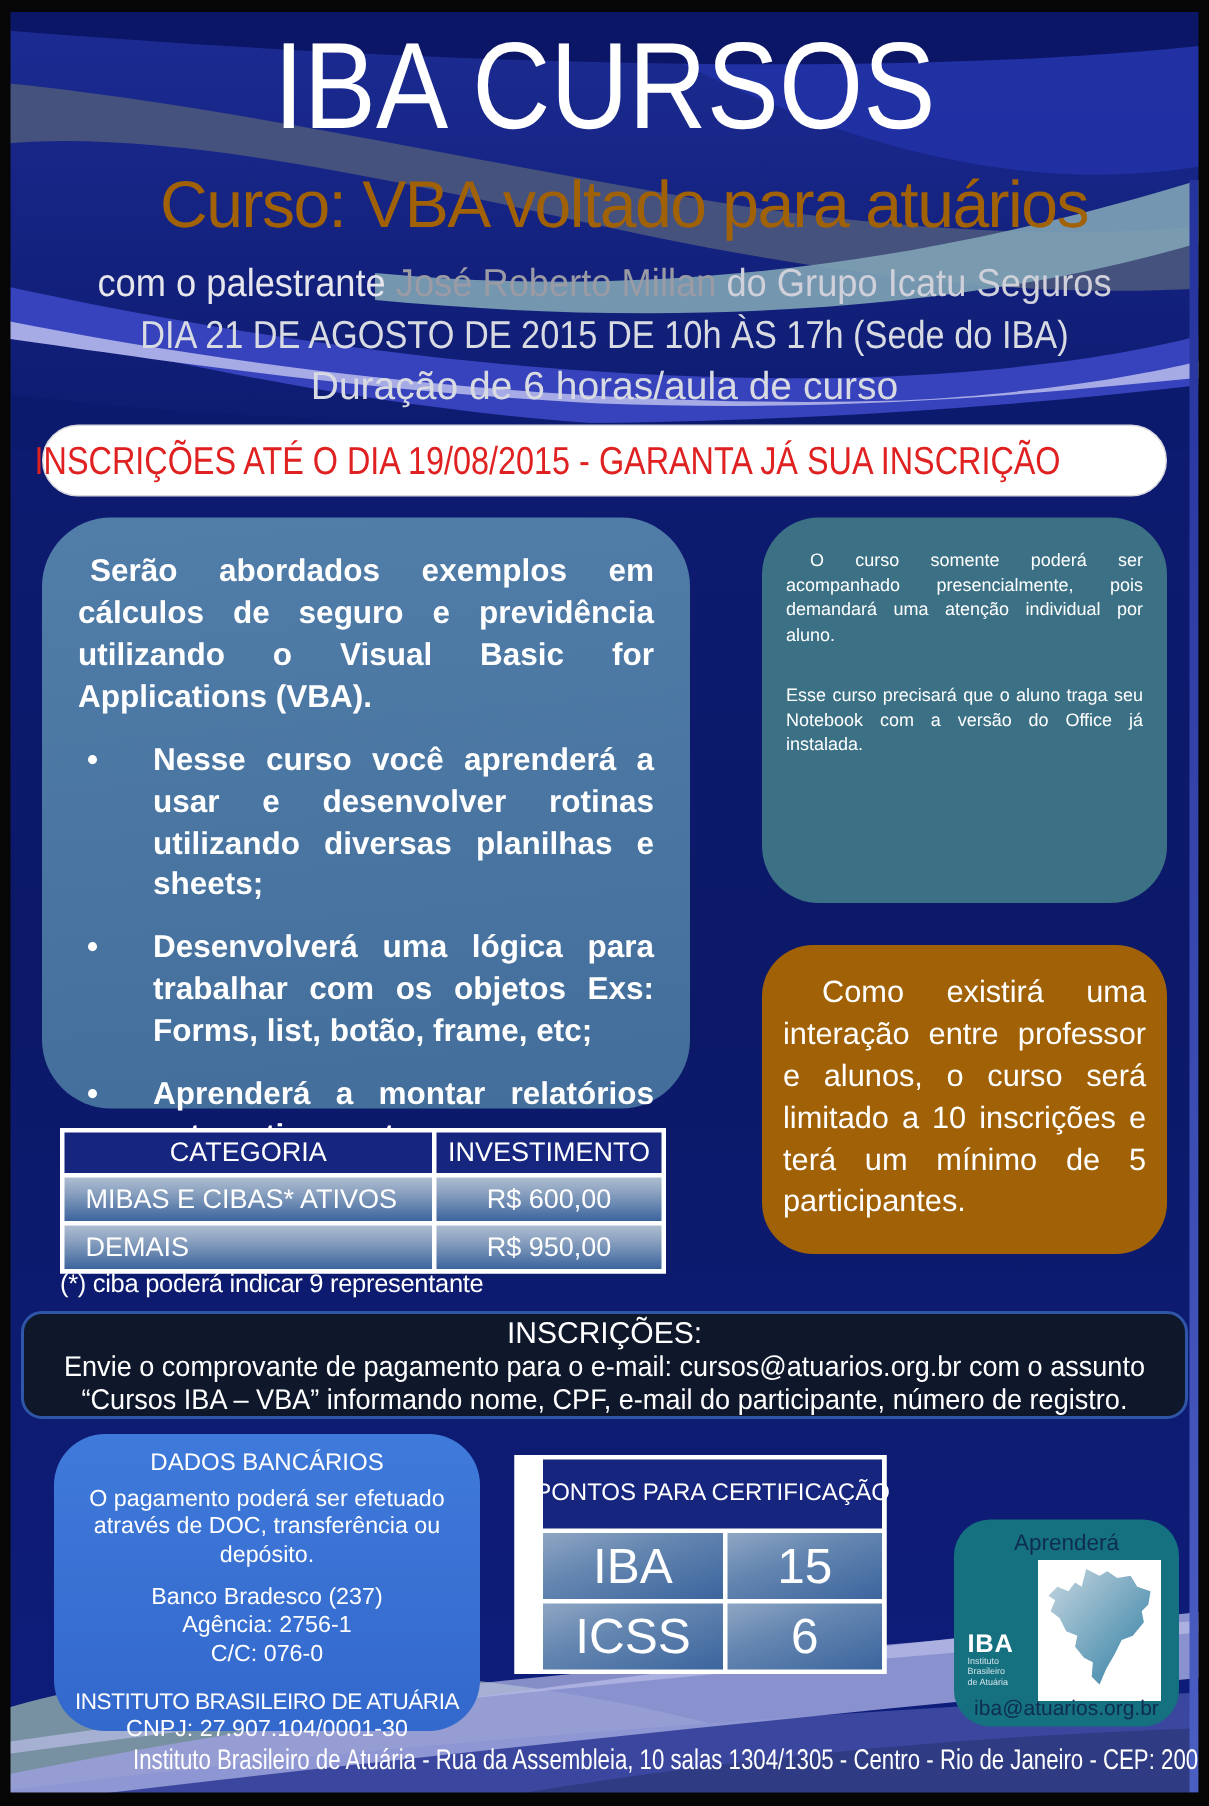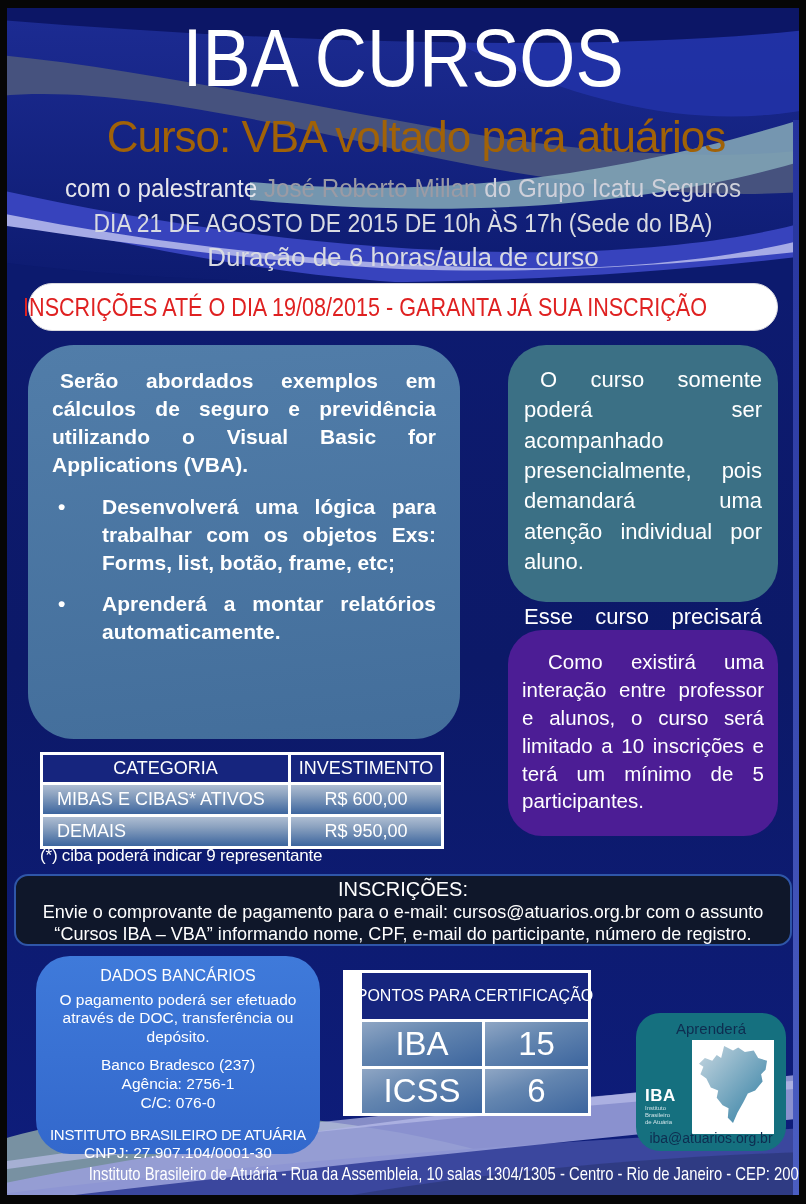--- a/index.html
+++ b/index.html
@@ -38,25 +38,25 @@
   .desc-box{left:28px;top:345px;width:432px;height:394px;border-radius:46px;
     background:linear-gradient(175deg,#517da9 0%,#436e9b 100%);
     padding:22px 24px;box-sizing:border-box;font-size:21px;line-height:1.33;z-index:5;font-weight:bold;}
   .desc-intro{margin:0 0 14px 0;text-align:justify;text-indent:8px;}
   .bullet{display:flex;margin-top:14px;}
   .bullet .dot{flex:0 0 44px;padding-left:6px;}
   .bullet .dot::before{content:"\2022";}
   .bullet .bt{flex:1;text-align:justify;}
   
   .attend-box{left:508px;top:345px;width:270px;height:257px;border-radius:38px;background:#3b7085;
-    padding:20px 16px;box-sizing:border-box;font-size:22px;line-height:1.38;text-align:justify;z-index:5;}
+    padding:20px 16px;box-sizing:border-box;font-size:12px;line-height:1.38;text-align:justify;z-index:5;}
   .attend-box .p1{margin:0 0 24px 0;text-indent:16px;}
   .attend-box .p2{margin:0;}
   
-  .capacity-box{left:508px;top:630px;width:270px;height:206px;border-radius:34px;background:#4c1d95;
+  .capacity-box{left:508px;top:630px;width:270px;height:206px;border-radius:34px;background:#a16207;
     padding:18px 14px;box-sizing:border-box;font-size:20.5px;line-height:1.36;text-align:justify;
     text-indent:26px;z-index:5;}
   
   .pricing-table{left:40px;top:752px;width:404px;z-index:5;background:#fff;border:3px solid #fff;
     box-sizing:border-box;display:flex;flex-direction:column;gap:3px;}
   .pt-row{display:flex;gap:3px;}
   .pt-cell{display:flex;align-items:center;justify-content:center;font-size:18px;color:#fff;}
   .pt-c1{width:245px;} .pt-c2{flex:1;}
   .pt-head .pt-cell{background:#16257e;height:27px;}
   .pt-body .pt-cell{background:linear-gradient(180deg,#aebdd2 0%,#8aa1bf 35%,#3c659e 100%);height:29px;}
@@ -137,20 +137,24 @@
 <div class="abs duration-line">Duração de 6 horas/aula de curso</div>
 
 <div class="abs deadline-banner">
   <span class="deadline-text">INSCRIÇÕES ATÉ O DIA 19/08/2015 - GARANTA JÁ SUA INSCRIÇÃO</span>
 </div>
 
 <div class="abs desc-box">
   <p class="desc-intro">Serão abordados exemplos em cálculos de seguro e previdência utilizando o Visual Basic for Applications (VBA).</p>
   <div class="bullet">
     <span class="dot"></span>
+    <span class="bt">Nesse curso você aprenderá a usar e desenvolver rotinas utilizando diversas planilhas e sheets;</span>
+  </div>
+  <div class="bullet">
+    <span class="dot"></span>
     <span class="bt">Desenvolverá uma lógica para trabalhar com os objetos Exs: Forms, list, botão, frame, etc;</span>
   </div>
   <div class="bullet">
     <span class="dot"></span>
     <span class="bt">Aprenderá a montar relatórios automaticamente.</span>
   </div>
 </div>
 
 <div class="abs attend-box">
   <p class="p1">O curso somente poderá ser acompanhado presencialmente, pois demandará uma atenção individual por aluno.</p>

